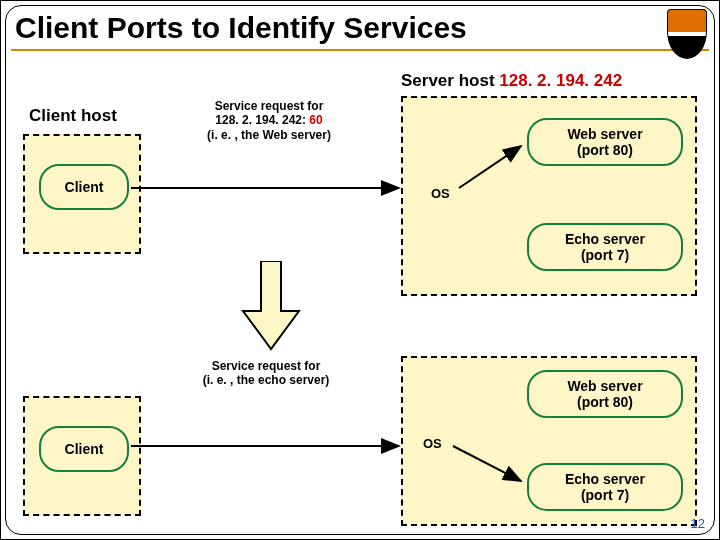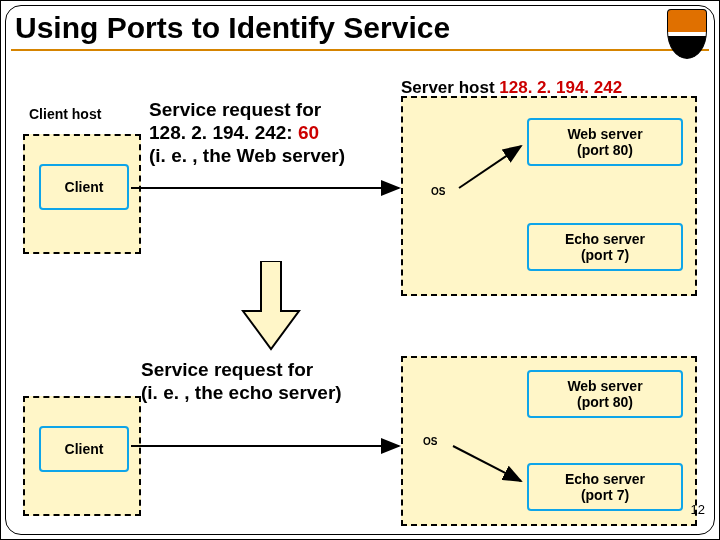--- a/index.html
+++ b/index.html
@@ -33,58 +33,58 @@
     width: 40px; height: 50px;
   }
   .shield {
     width: 40px; height: 50px;
     background: linear-gradient(#e07000 0 45%, #fff 45% 55%, #000 55% 100%);
     border-radius: 4px 4px 20px 20px / 4px 4px 28px 28px;
     border: 1px solid #000;
   }
   .pagenum {
     position: absolute;
-    right: 14px; bottom: 22px;
+    right: 14px; bottom: 8px;
     font-size: 13px;
-    color: #000000;
+    color: #1d4ed8;
   }
   .abs { position: absolute; }
   .red { color: #cc0000; }
   .osbadge {
     font-weight: bold;
-    font-size: 10px;
+    font-size: 13px;
   }
   
   .panel {
     background: #fff6c8;
     border: 2px dashed #000;
   }
   
   .rbox {
     background: #fff6c8;
-    border: 2px solid #0ea5e9;
-    border-radius: 4px;
+    border: 2px solid #15803d;
+    border-radius: 20px;
     text-align: center;
     font-weight: bold;
     font-size: 14px;
     display: flex;
     flex-direction: column;
     justify-content: center;
     line-height: 1.15;
     padding: 4px 6px;
   }
   .reqtxt {
-    text-align: left;
+    text-align: center;
     font-weight: bold;
-    font-size: 19px;
+    font-size: 12px;
     line-height: 1.2;
   }
   .clhostlbl {
     font-weight: bold;
-    font-size: 14px;
+    font-size: 17px;
   }
   .srvlbl {
     font-weight: bold;
     font-size: 17px;
   }
   .arrow-down svg, .arrow-line svg { display:block; }
 
   
   .slide::after{
     content:"";
@@ -97,24 +97,24 @@
 </style>
 </head>
 <body>
 
 <div class="slide">
 
   <div class="logo">
     <div class="shield"></div>
   </div>
 
-  <div class="title">Using Ports to Identify Service</div>
+  <div class="title">Client Ports to Identify Services</div>
   <div class="rule"></div>
 
-  <div class="abs srvlbl" style="left:400px; top:77px;">
+  <div class="abs srvlbl" style="left:400px; top:70px;">
     <span>Server host </span><span class="red">128. 2. 194. 242</span>
   </div>
 
   <div class="abs panel" style="left:22px; top:133px; width:118px; height:120px;">
     <div class="abs rbox" style="left:14px; top:28px; width:90px; height:46px;">
       <span>Client</span>
     </div>
   </div>
   <div class="abs clhostlbl" style="left:28px; top:105px;">Client host</div>
 

